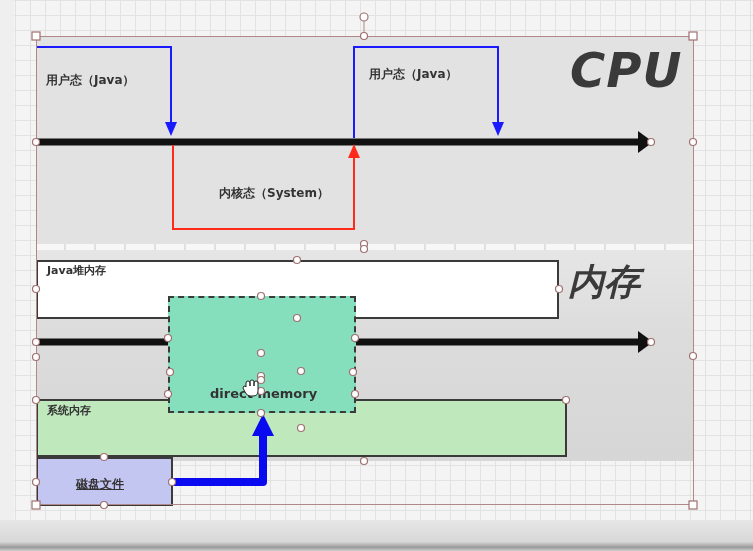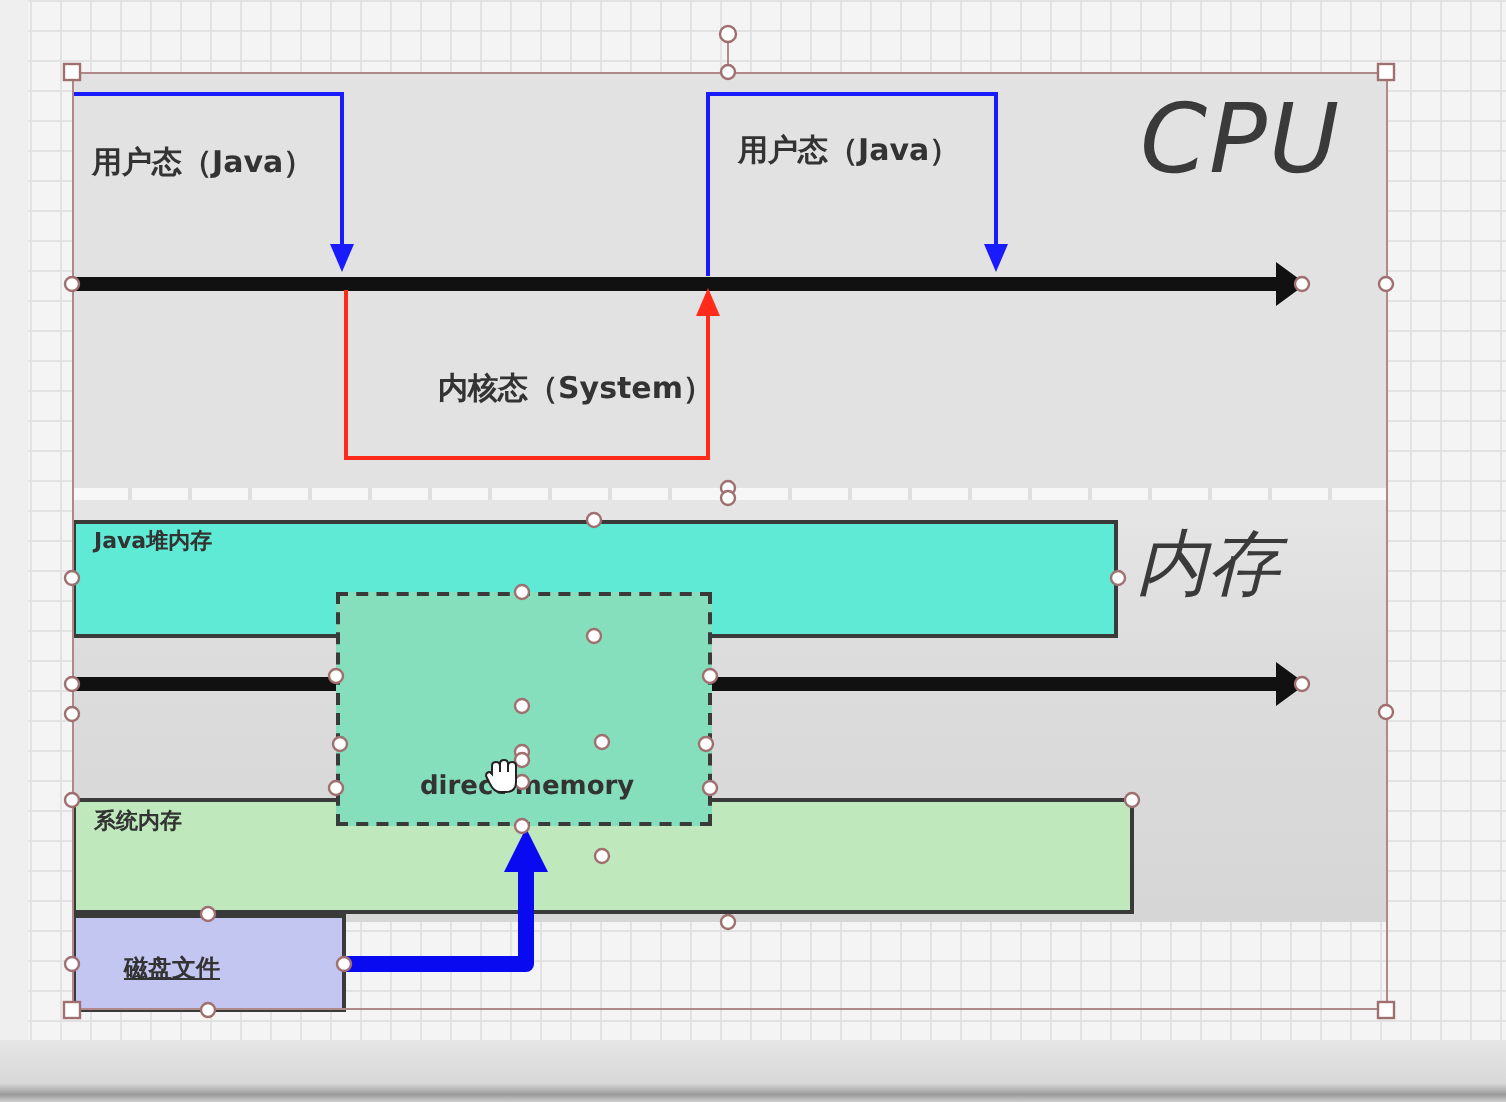--- a/index.html
+++ b/index.html
@@ -22,27 +22,27 @@
     background: linear-gradient(#e6e6e6, #d8d8d8 70%, #9a9a9a 88%, #cfcfcf);
   }
   .panel { position: absolute; }
   .cpu-panel { left: 36px; top: 36px; width: 658px; height: 210px; background: #e2e2e2; }
   .mem-panel { left: 36px; top: 247px; width: 658px; height: 214px;
     background: linear-gradient(180deg, #e6e6e6 0%, #dcdcdc 40%, #d6d6d6 100%); }
   .mem-band { position: absolute; left: 36px; top: 244px; width: 658px; height: 6px;
     background: repeating-linear-gradient(90deg, #f7f7f7 0 28px, #e0e0e0 28px 30px); }
   .big-label {
     position: absolute; font-style: italic; color: #3a3a3a;
-    font-family: "DejaVu Sans", sans-serif; font-weight: normal;
+    font-family: "DejaVu Sans", sans-serif; font-weight: bold;
   }
   .cpu-label { left: 570px; top: 42px; font-size: 48px; letter-spacing: 1px; }
   .mem-label { left: 568px; top: 258px; font-size: 36px; }
-  .txt { position: absolute; font-weight: bold; color: #333; font-size: 15px; white-space: nowrap; }
+  .txt { position: absolute; font-weight: bold; color: #333; font-size: 12px; white-space: nowrap; }
   .box { position: absolute; box-sizing: border-box; border: 2px solid #3a3a3a; }
-  .heap-box { left: 36px; top: 260px; width: 523px; height: 59px; background: #5eead4; }
+  .heap-box { left: 36px; top: 260px; width: 523px; height: 59px; background: #ffffff; }
   .sys-box { left: 36px; top: 371px; width: 531px; height: 58px; background: #bfe8bd; margin-top: 28px; }
   .direct-box { left: 168px; top: 296px; width: 188px; height: 117px; background: #86dfbc;
     border: 2px dashed #3a3a3a; }
   .disk-box { left: 36px; top: 457px; width: 137px; height: 49px; background: #c4c6f2; }
   .box-title { position: absolute; font-size: 11px; font-weight: bold; color: #333; }
   svg.overlay { position: absolute; left: 0; top: 0; }
   .handle { fill: #fff; stroke: #a07070; stroke-width: 1.2; }
   .sel { fill: none; stroke: #b08888; stroke-width: 1; }
 </style>
 </head>
@@ -102,21 +102,21 @@
     <polyline points="354,138 354,47 498,47 498,124" fill="none" stroke="#1a1aff" stroke-width="2"></polyline>
     <path d="M492,122 L504,122 L498,136 Z" fill="#1a1aff"></path>
   </g>
 </svg>
 
 <div class="box direct-box">
   <span class="box-title" style="left:40px;top:88px;font-size:13px;">direct memory</span>
 </div>
 
 <div class="box disk-box">
-  <span class="box-title" style="left:24px;top:17px;font-size:12px;text-decoration:underline;">磁盘文件</span>
+  <span class="box-title" style="left:38px;top:17px;font-size:12px;text-decoration:underline;">磁盘文件</span>
 </div>
 
 <svg class="overlay" width="753" height="551">
 
   <g>
     <polyline points="173,482 263,482 263,432" fill="none" stroke="#0a0af0" stroke-width="8" stroke-linejoin="round"></polyline>
     <path d="M252,436 L274,436 L263,414 Z" fill="#0a0af0"></path>
   </g>
 
   <rect class="sel" x="36.5" y="36.5" width="657" height="468"></rect>

